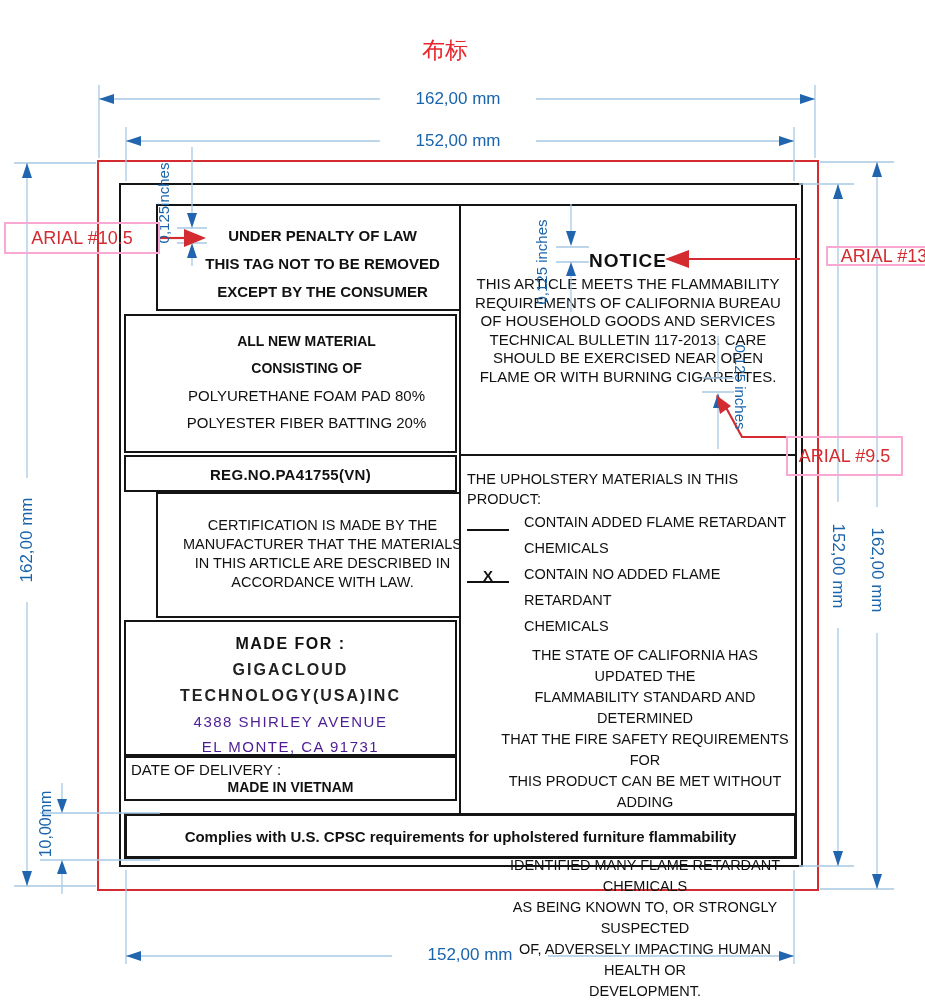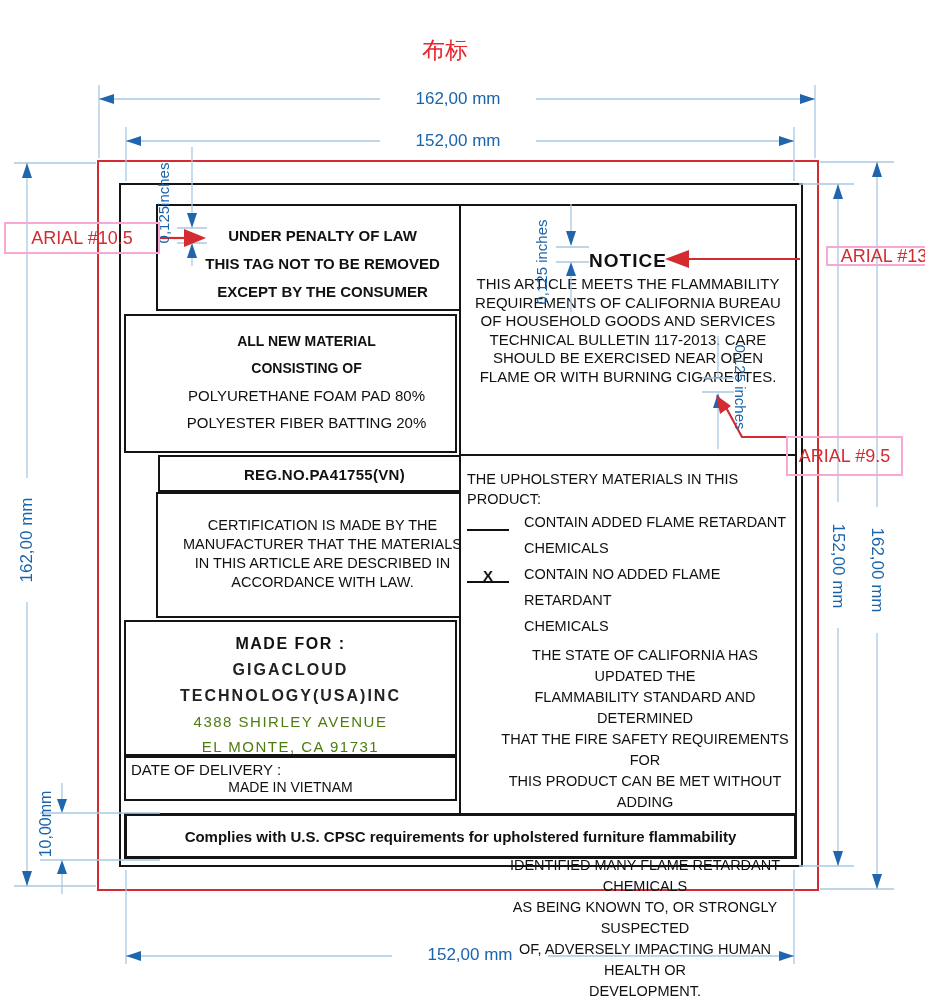--- a/index.html
+++ b/index.html
@@ -21,23 +21,23 @@
   .pre { white-space:pre-line;margin-left:32px; }
 
   
   .penalty      { font-weight:bold; font-size:15px; line-height:28px; padding-top:16px; }
   .mat-bold     { font-weight:bold; font-size:14px; line-height:27px; }
   .mat-reg      { font-size:15px; line-height:27px; }
   .reg          { font-weight:bold; font-size:15px; padding-top:9px; letter-spacing:.3px; }
   .cert         { font-size:14.5px; line-height:19px; padding-top:22px; }
   .madefor-h    { font-weight:bold; font-size:16px; letter-spacing:1.5px; line-height:26px; }
   .madefor-co   { font-weight:bold; font-size:16px; letter-spacing:2px; line-height:26px; color:#222; }
-  .madefor-addr { font-size:15px; letter-spacing:1.5px; line-height:25px; color:#4d7c0f; }
+  .madefor-addr { font-size:15px; letter-spacing:1.5px; line-height:25px; color:#4c1d95; }
   .delivery-l   { font-size:15px; padding:3px 0 0 5px; }
-  .delivery-o   { font-weight:normal; font-size:14px; padding-top:1px; }
+  .delivery-o   { font-weight:bold; font-size:14px; padding-top:1px; }
   .notice-h     { font-weight:bold; font-size:19px; letter-spacing:1px; padding-top:44px; }
   .notice-b     { font-size:15px; line-height:18.5px; max-width:306px; margin:3px auto 0; }
   .uph          { padding:13px 4px 0 6px; font-size:14.5px; }
   .uph-head     { line-height:20px; }
   .uph-row      { display:flex; line-height:26px; }
   .uph-mark     { width:42px; min-width:42px; margin-right:15px; border-bottom:2px solid #111;
                   height:20px; margin-top:2px; text-align:center; font-weight:bold; font-size:15px; }
   .uph-cont     { margin-left:57px; line-height:26px; }
   .uph-para     { font-size:14.5px; line-height:21px; text-align:center; margin-top:6px; }
   .cpsc-box     { left:124px; top:813px; width:673px; height:46px; border:3px solid #141414;
@@ -75,21 +75,21 @@
 THIS TAG NOT TO BE REMOVED
 EXCEPT BY THE CONSUMER</div>
 
   <div class="abs lbox leftcol ctr" style="top:314px;height:139px;padding-top:12px;">
     <div class="mat-bold pre">ALL NEW MATERIAL
 CONSISTING OF</div>
     <div class="mat-reg pre">POLYURETHANE FOAM PAD 80%
 POLYESTER FIBER BATTING 20%</div>
   </div>
 
-  <div class="abs lbox leftcol ctr reg" style="top:455px;height:37px;margin-left:34px;">REG.NO.PA41755(VN)</div>
+  <div class="abs lbox leftcol ctr reg" style="top:455px;height:37px;">REG.NO.PA41755(VN)</div>
 
   <div class="abs lbox leftcol ctr cert pre" style="top:492px;height:126px;">CERTIFICATION IS MADE BY THE
 MANUFACTURER THAT THE MATERIALS
 IN THIS ARTICLE ARE DESCRIBED IN
 ACCORDANCE WITH LAW.</div>
 
   <div class="abs lbox leftcol ctr" style="top:620px;height:136px;padding-top:9px;">
     <div class="madefor-h">MADE FOR :</div>
     <div class="madefor-co">GIGACLOUD</div>
     <div class="madefor-co">TECHNOLOGY(USA)INC</div>

